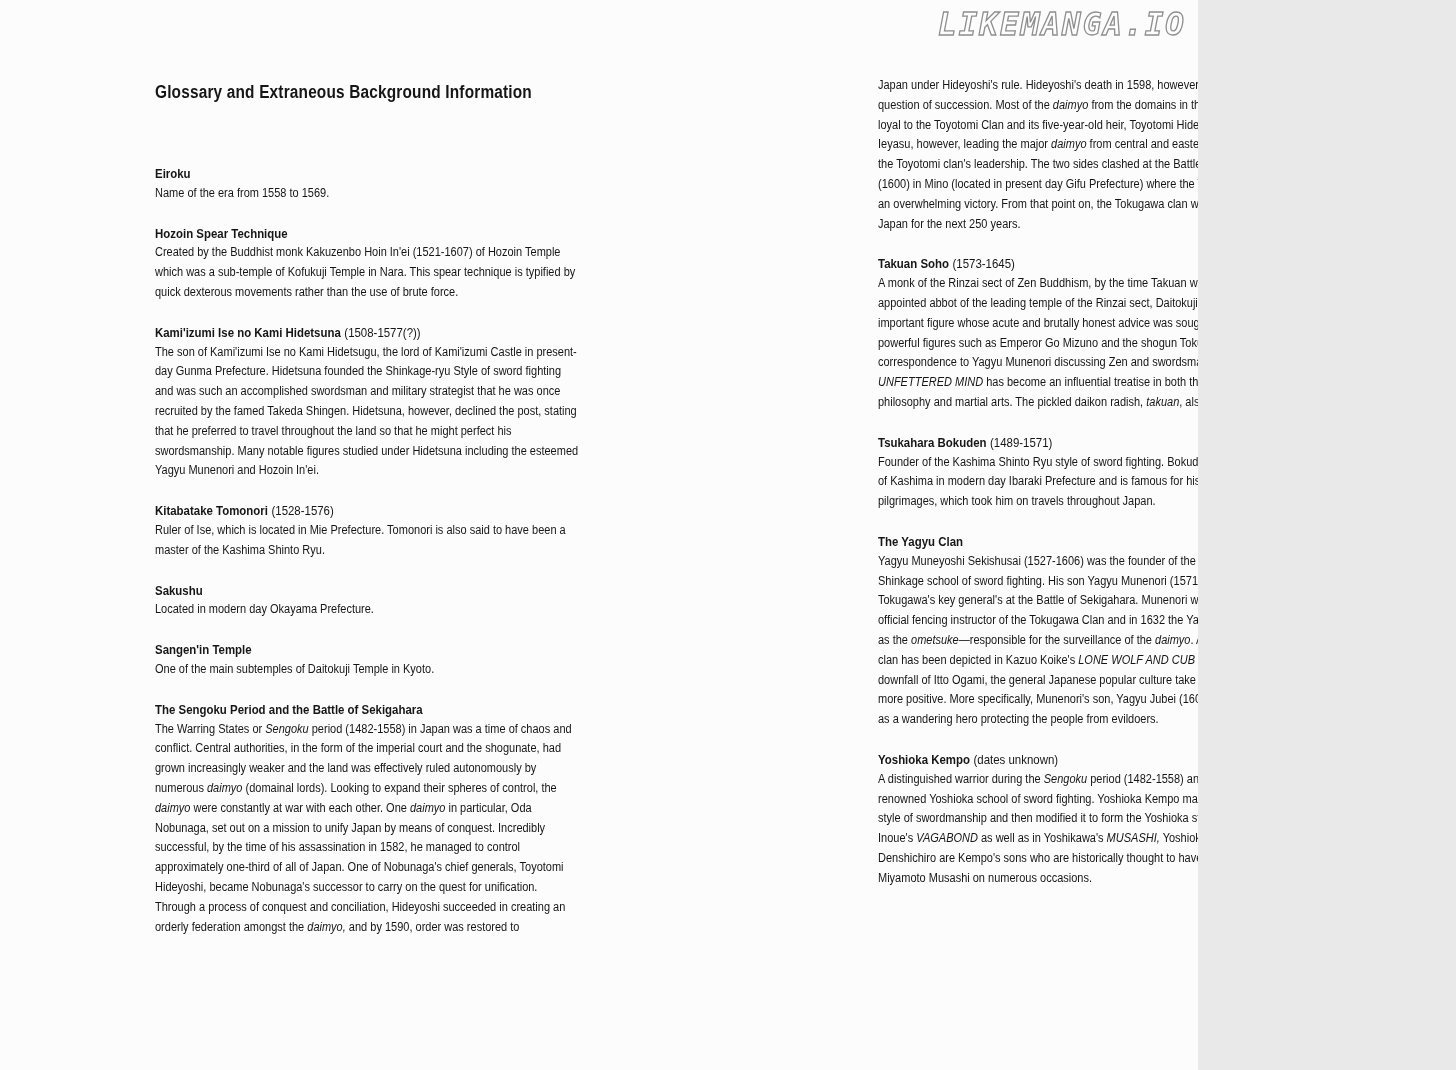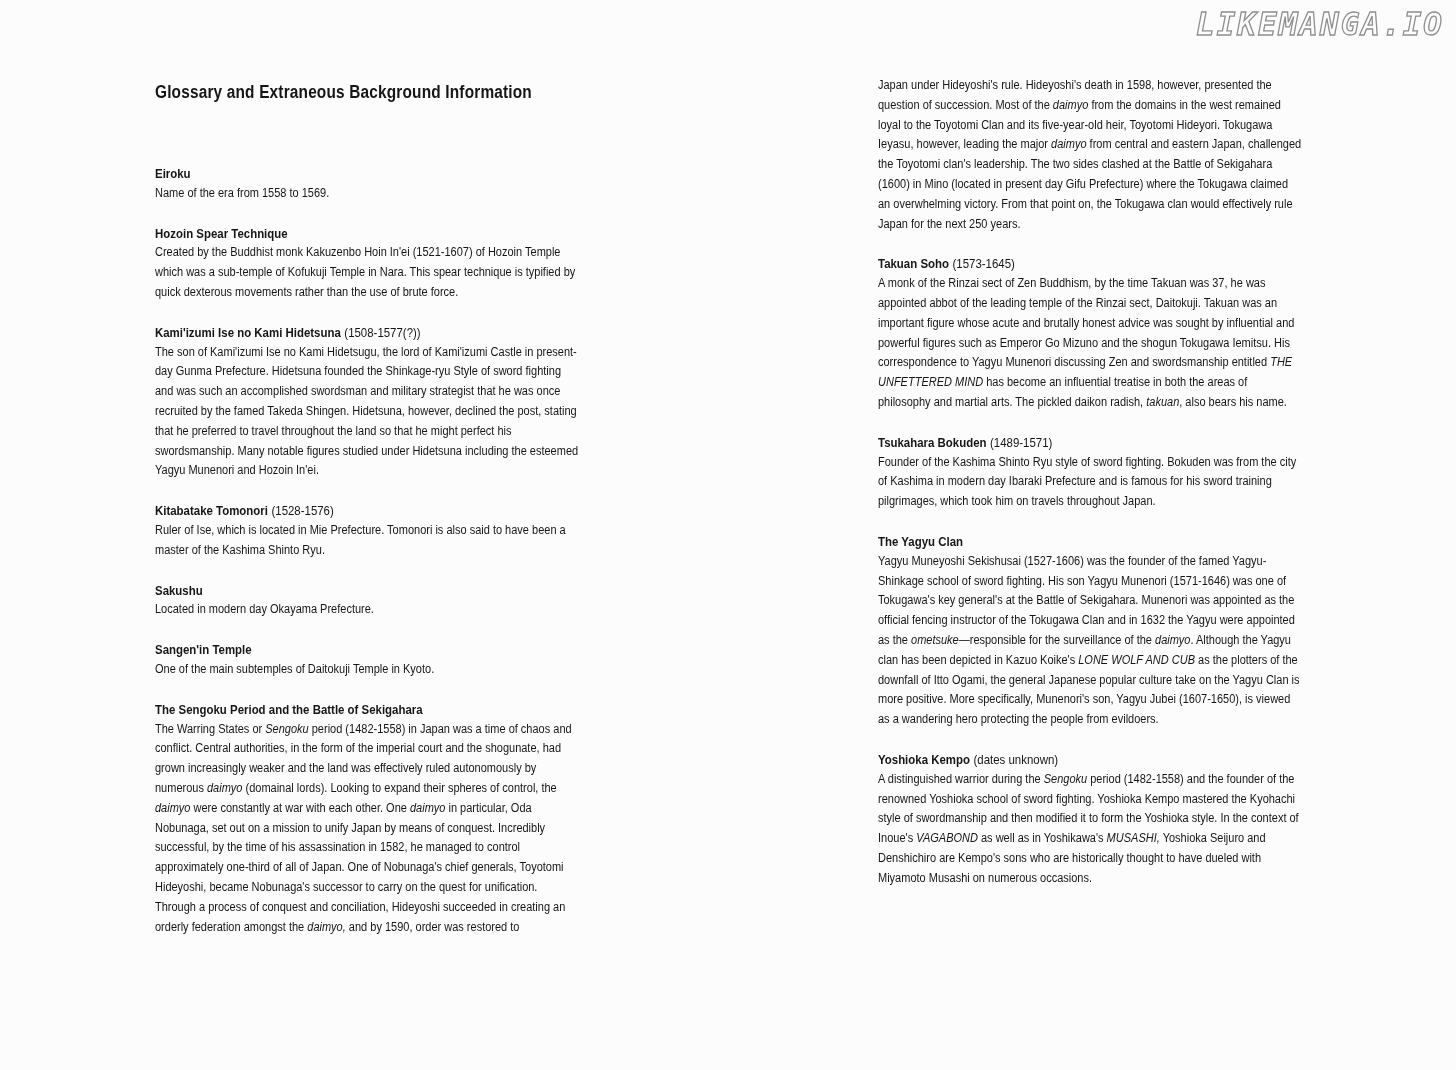--- a/index.html
+++ b/index.html
@@ -1,17 +1,17 @@
 <!DOCTYPE html>
 <html lang="en"><head>
 <meta charset="utf-8">
 <style>
   html,body{margin:0;padding:0;background:#e9e9e9;}
   .page{
-    position:relative;width:1456px;height:1070px;background:#fcfcfc;
+    position:relative;width:1198px;height:1070px;background:#fcfcfc;
     overflow:hidden;font-family:"Liberation Sans",sans-serif;color:#161616;
     text-rendering:optimizeLegibility;
   }
   .watermark{
     position:absolute;top:6px;right:12px;
     font-family:"DejaVu Sans Mono",monospace;
     font-weight:bold;font-style:italic;
     font-size:31px;letter-spacing:2px;
     color:#fdfdfd;-webkit-text-stroke:1.3px #8f8f8f;
     user-select:none;

